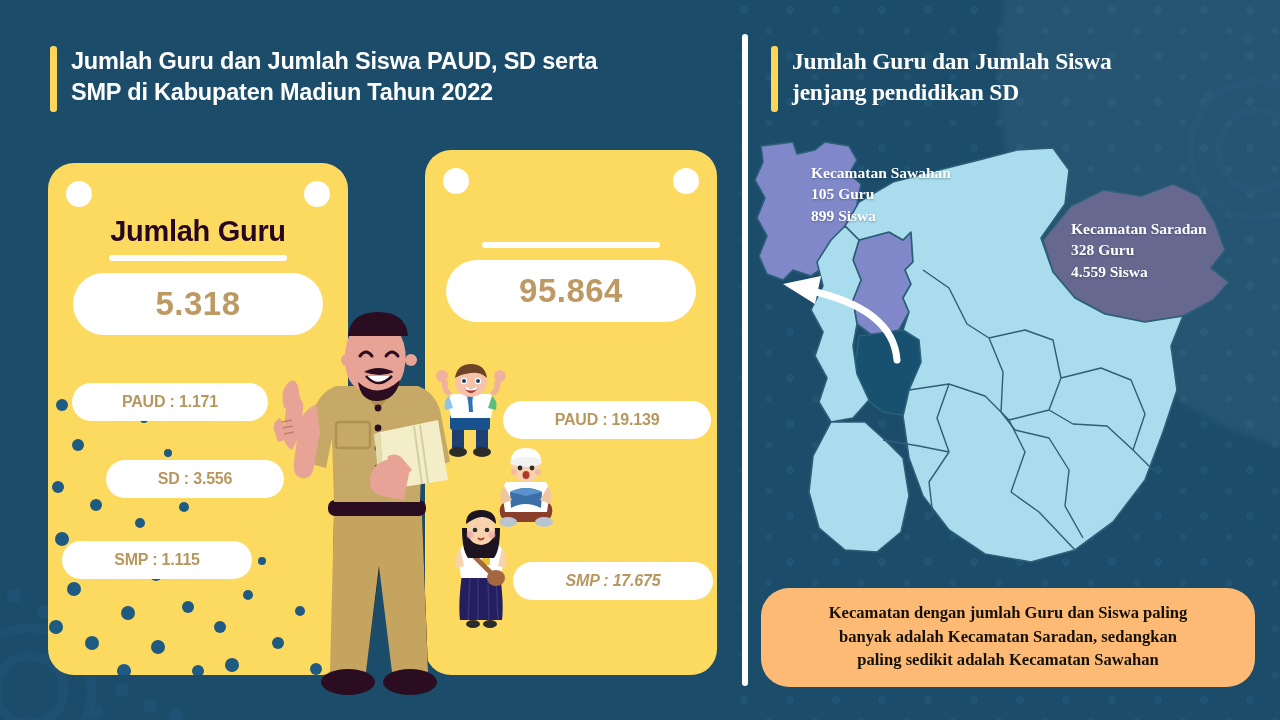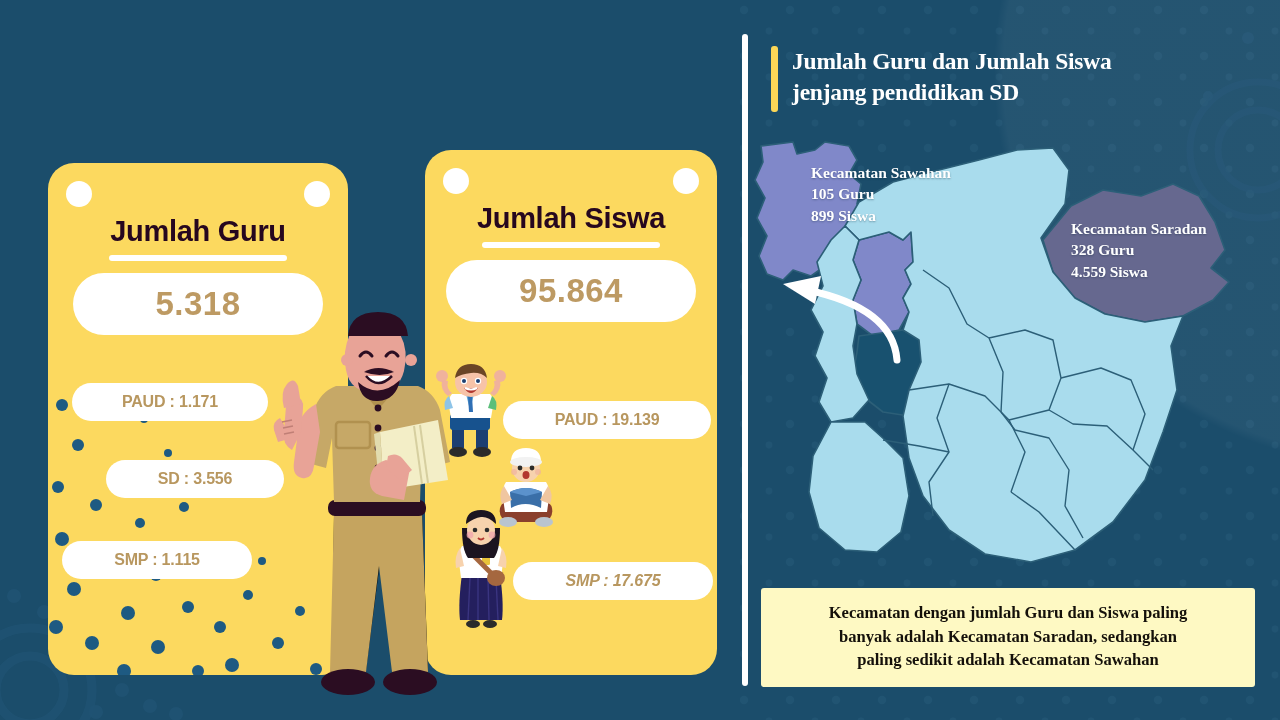--- a/index.html
+++ b/index.html
@@ -66,21 +66,21 @@
   
   #map-wrap { position:absolute; left:8px; top:140px; width:520px; height:430px; }
   .map-label {
     position:absolute; color:#ffffff; font-weight:bold; font-size:15.5px;
     line-height:1.38; white-space:pre-line; text-shadow:0 1px 2px rgba(10,35,52,.35);
   }
 
   
   #note {
     position:absolute; left:16px; top:588px; width:494px;
-    background:#fef9c3; border-radius:3px; padding:13px 16px 15px;
+    background:#fdba74; border-radius:28px; padding:13px 16px 15px;
     text-align:center; color:#14100a; font-weight:bold;
     font-size:16.6px; line-height:1.42; white-space:pre-line;
   }
 
   
   #divider {
     position:absolute; left:742px; top:34px; width:6px; height:652px;
     background:#ffffff; border-radius:3px;
   }
 </style>
@@ -115,20 +115,25 @@
     <g fill="none" stroke="#23567a" stroke-width="7" opacity=".6">
       <circle cx="1258" cy="150" r="40"></circle>
       <circle cx="1258" cy="150" r="68"></circle>
     </g>
   </svg>
   <div class="bg-wedge"></div>
 </div>
 
 <div id="left-panel">
 
+  <div class="hdr" style="left:50px; top:46px; width:660px;">
+    <div class="hdr-bar" style="height:66px;"></div>
+    <div class="hdr-text">Jumlah Guru dan Jumlah Siswa PAUD, SD serta
+SMP di Kabupaten Madiun Tahun 2022</div>
+  </div>
 
   <div class="card" style="left:48px; top:163px; width:300px; height:512px;">
     <svg class="dotfield" width="300" height="300" viewBox="0 0 300 300">
       <g fill="#1e5a82">
         <circle cx="14" cy="30" r="6"></circle>
           <circle cx="58" cy="18" r="5"></circle>
           <circle cx="96" cy="44" r="4"></circle>
         <circle cx="30" cy="70" r="6"></circle>
           <circle cx="74" cy="96" r="5"></circle>
           <circle cx="10" cy="112" r="6"></circle>
@@ -170,21 +175,20 @@
     <div class="pill" style="left:24px; top:220px; width:196px;">PAUD : 1.171</div>
     <div class="pill" style="left:58px; top:297px; width:178px;">SD : 3.556</div>
     <div class="pill" style="left:14px; top:378px; width:190px;">SMP : 1.115</div>
   </div>
 
   <div class="card" style="left:425px; top:150px; width:292px; height:525px;">
     <div class="card-holes">
       <div class="hole l"></div>
       <div class="hole r"></div>
     </div>
-    <div class="card-title">Jumlah Siswa</div>
     <div class="card-rule"></div>
     <div class="big-pill">95.864</div>
 
     <div class="pill" style="left:78px; top:228px; width:208px;margin-top:23px;">PAUD : 19.139</div>
     <div class="pill" style="left:88px; top:412px; width:200px;font-style:italic;">SMP : 17.675</div>
   </div>
 
   <svg class="illus" style="left:262px; top:300px;" width="230" height="420" viewBox="0 0 230 420">
     <g>
 

